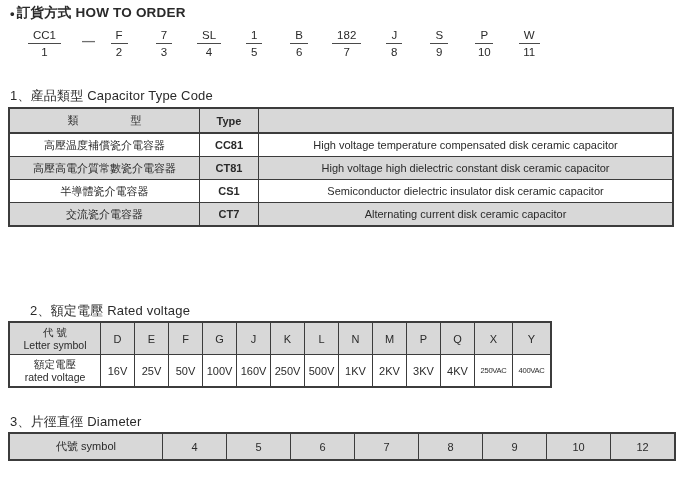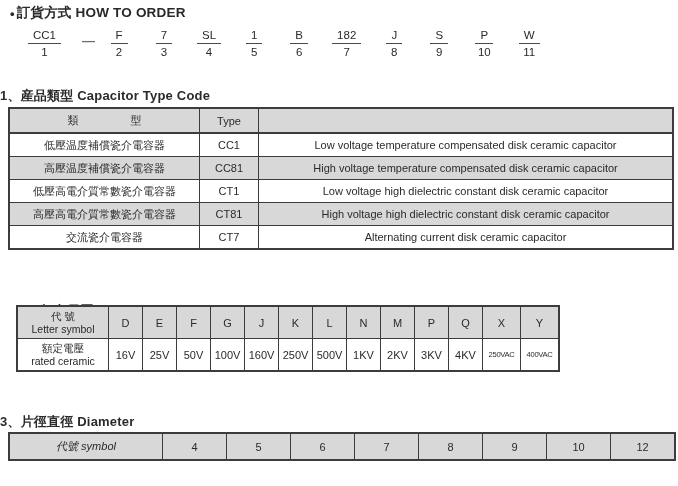--- a/index.html
+++ b/index.html
@@ -11,48 +11,48 @@
   
   .doc-header{position:absolute;top:4px;left:10px;font-size:13.5px;font-weight:700;letter-spacing:.2px;display:flex;align-items:center;}
   .doc-header .bullet{font-size:13px;margin-right:2px;}
   
   .order-code{position:absolute;top:29px;left:28px;display:flex;align-items:flex-start;}
   .frac{display:flex;flex-direction:column;align-items:center;margin-right:21px;min-width:24px;}
   .frac-top{font-size:11.5px;line-height:13px;padding:0 5px 1px;border-bottom:1.5px solid #4a4a4a;white-space:nowrap;}
   .frac-num{font-size:11.5px;line-height:13px;padding-top:2px;}
   .code-sep{font-size:13px;line-height:13px;margin:5px 12px 0 0;color:#6e6e6e;font-weight:700;}
   
-  .sec-title{position:absolute;left:0;font-size:13px;font-weight:700;letter-spacing:.2px;}
+  .sec-title{position:absolute;left:10px;font-size:13px;font-weight:400;letter-spacing:.2px;}
   .sec1-title{top:87px;}
   .sec2-title{top:302px;margin-left:20px;}
   .sec3-title{top:413px;}
   
   table{border-collapse:collapse;position:absolute;left:8px;table-layout:fixed;}
   td{border:1px solid #3c3c3c;text-align:center;vertical-align:middle;font-size:11px;padding:0;overflow:hidden;}
   .hrow td{background:#d8d8d8;}
   
   .t1{top:107px;width:660px;border:2px solid #3c3c3c;}
   .t1 .c1{width:189px;}
-  .t1 .c2{width:58px;}
+  .t1 .c2{width:58px;font-weight:bold;}
   .t1 .c3{width:413px;}
   .t1 td{height:22px;}
   .t1 .hrow td{height:23px;border-bottom:2px solid #3c3c3c;}
   .t1 tr:nth-child(odd):not(.hrow) td{background:#d8d8d8;}
   .head-cn-wrap{display:flex;justify-content:center;gap:52px;}
   
-  .t2{top:305px;width:527px;border:2px solid #3c3c3c;margin-left:8px;}
+  .t2{top:321px;width:527px;border:2px solid #3c3c3c;}
   .t2 td{height:31px;width:33px;}
   .t2 .lab{width:90px;font-size:10.5px;line-height:12.5px;}
   .t2 .wx{width:37px;}
   .t2 .vac{font-size:7.6px;letter-spacing:-.3px;}
   .t2 .hrow td{border-bottom:1.5px solid #3c3c3c;}
   
   .t3{top:432px;width:660px;border:2px solid #3c3c3c;}
   .t3 td{height:25px;width:63px;}
-  .t3 .lab3{width:152px;font-style:italic;}
+  .t3 .lab3{width:152px;}
   .t3 .hrow td{border-bottom:1.5px solid #3c3c3c;}
 </style>
 </head>
 <body>
 
 <div class="page">
 
   <div class="doc-header">
     <span class="bullet">•</span>
     <span>訂貨方式 HOW TO ORDER</span>
@@ -113,38 +113,33 @@
       <td class="c1">
         <div class="head-cn-wrap">
           <span>類</span>
           <span>型</span>
         </div>
       </td>
       <td class="c2">Type</td>
       <td class="c3"></td>
     </tr>
     <tr>
-      <td class="c1">低壓温度補償瓷介電容器</td>
-      <td class="c2">CC1</td>
-      <td class="c3">Low voltage temperature compensated disk ceramic capacitor</td>
-    </tr>
-    <tr>
       <td class="c1">高壓温度補償瓷介電容器</td>
       <td class="c2">CC81</td>
       <td class="c3">High voltage temperature compensated disk ceramic capacitor</td>
     </tr>
     <tr>
-      <td class="c1">低壓高電介質常數瓷介電容器</td>
-      <td class="c2">CT1</td>
-      <td class="c3">Low voltage high dielectric constant disk ceramic capacitor</td>
-    </tr>
-    <tr>
       <td class="c1">高壓高電介質常數瓷介電容器</td>
       <td class="c2">CT81</td>
       <td class="c3">High voltage high dielectric constant disk ceramic capacitor</td>
+    </tr>
+    <tr>
+      <td class="c1">半導體瓷介電容器</td>
+      <td class="c2">CS1</td>
+      <td class="c3">Semiconductor dielectric insulator disk ceramic capacitor</td>
     </tr>
     <tr>
       <td class="c1">交流瓷介電容器</td>
       <td class="c2">CT7</td>
       <td class="c3">Alternating current disk ceramic capacitor</td>
     </tr>
   </tbody>
     </table>
 
   <div class="sec-title sec2-title">2、額定電壓 Rated voltage</div>
@@ -165,21 +160,21 @@
       <td>N</td>
       <td>M</td>
       <td>P</td>
       <td>Q</td>
       <td class="wx">X</td>
       <td class="wx">Y</td>
     </tr>
     <tr>
       <td class="lab">
         <div>額定電壓</div>
-        <div>rated ceramic</div>
+        <div>rated voltage</div>
       </td>
       <td>16V</td>
       <td>25V</td>
       <td>50V</td>
       <td>100V</td>
       <td>160V</td>
       <td>250V</td>
       <td>500V</td>
       <td>1KV</td>
       <td>2KV</td>

